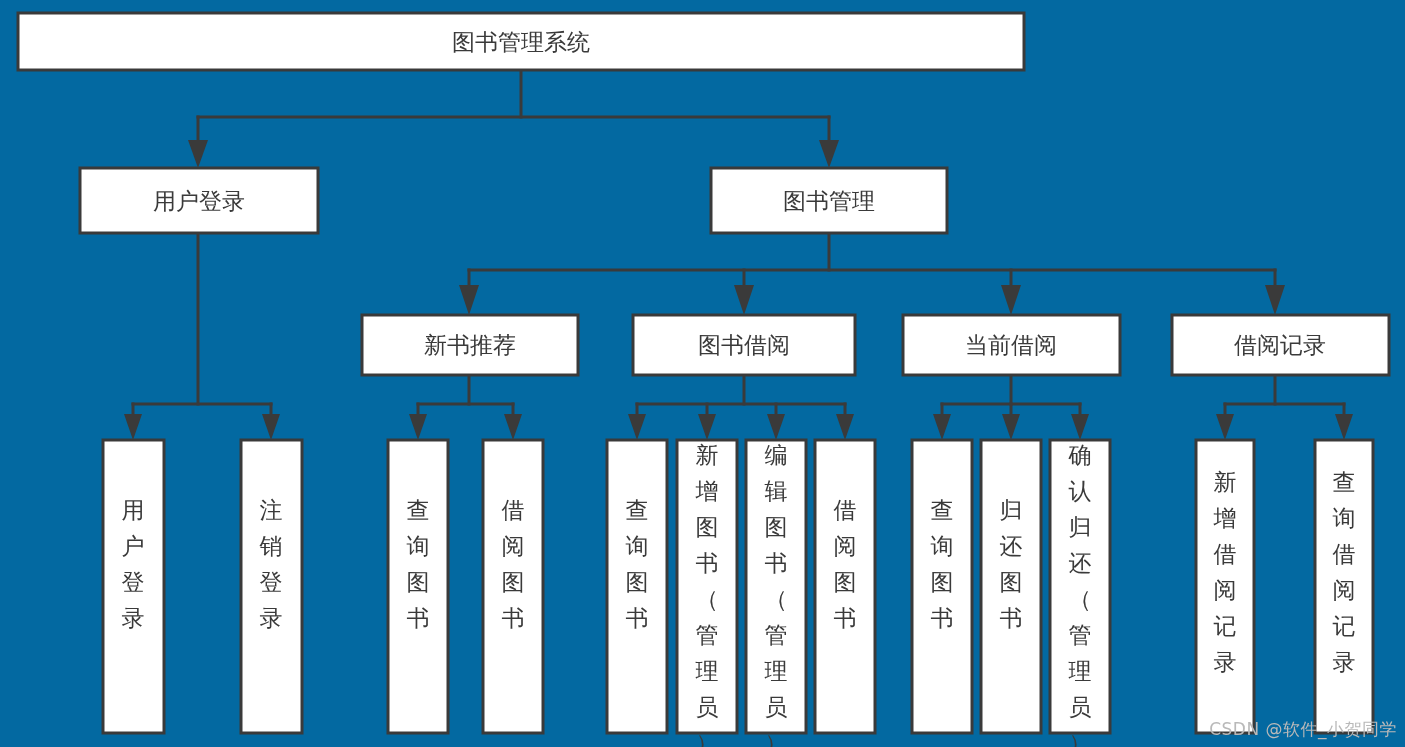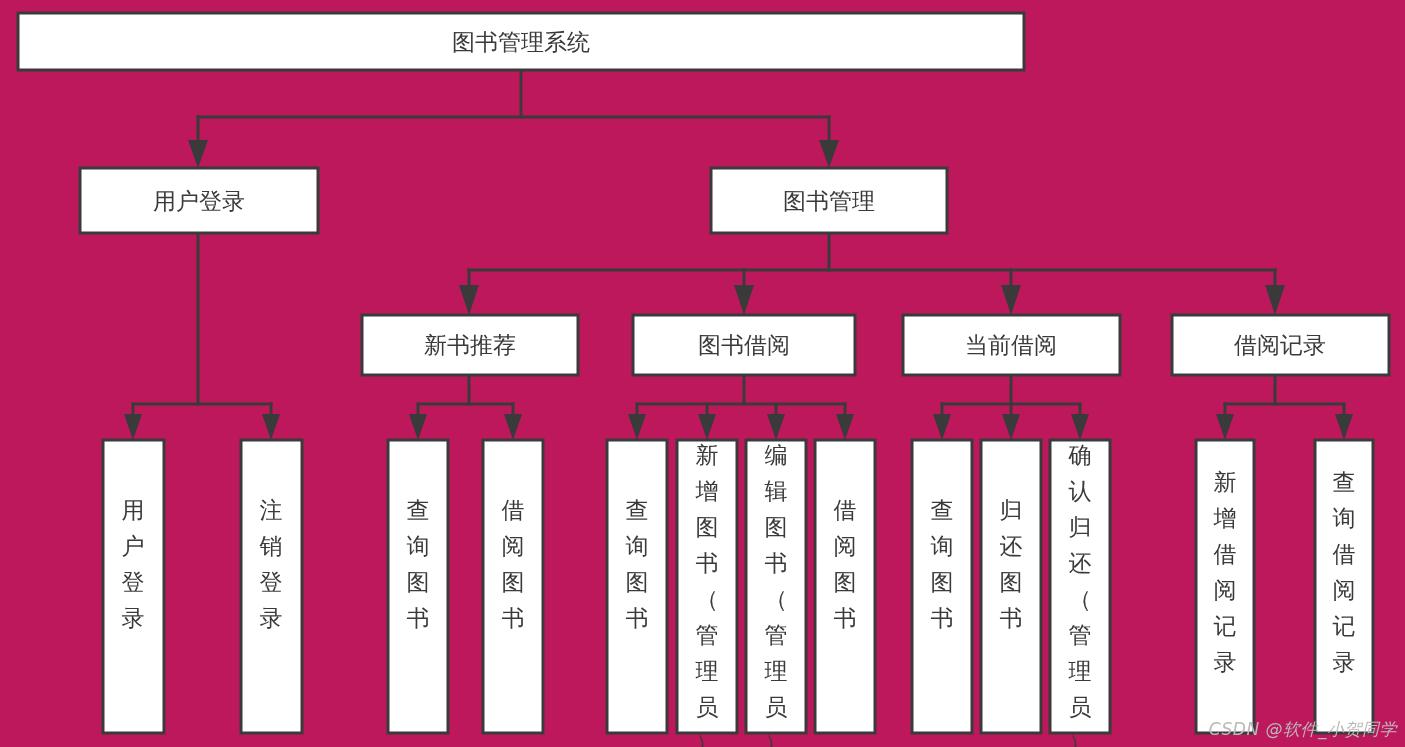--- a/index.html
+++ b/index.html
@@ -10,21 +10,21 @@
   body {
     width: 1405px;
     height: 747px;
     font-family: "DejaVu Sans", "Liberation Sans", sans-serif;
     overflow: hidden;
   }
   #diagram-root {
     position: relative;
     width: 1405px;
     height: 747px;
-    background: #be185d;
+    background: #0369a1;
   }
   svg#flowchart {
     position: absolute;
     left: 0;
     top: 0;
     width: 1405px;
     height: 747px;
   }
   .node-rect {
     fill: #ffffff;
@@ -57,21 +57,20 @@
   .watermark {
     position: absolute;
     right: 8px;
     bottom: 6px;
     font-family: "DejaVu Sans", "Liberation Sans", sans-serif;
     font-size: 17px;
     color: #b9b9b9;
     white-space: nowrap;
     letter-spacing: 0.5px;
     pointer-events: none;
-    font-style: italic;
   }
 </style>
 </head>
 <body>
 
 <div id="diagram-root">
 
   <svg id="flowchart" viewBox="0 0 1405 747" xmlns="http://www.w3.org/2000/svg">
 
     <g>

